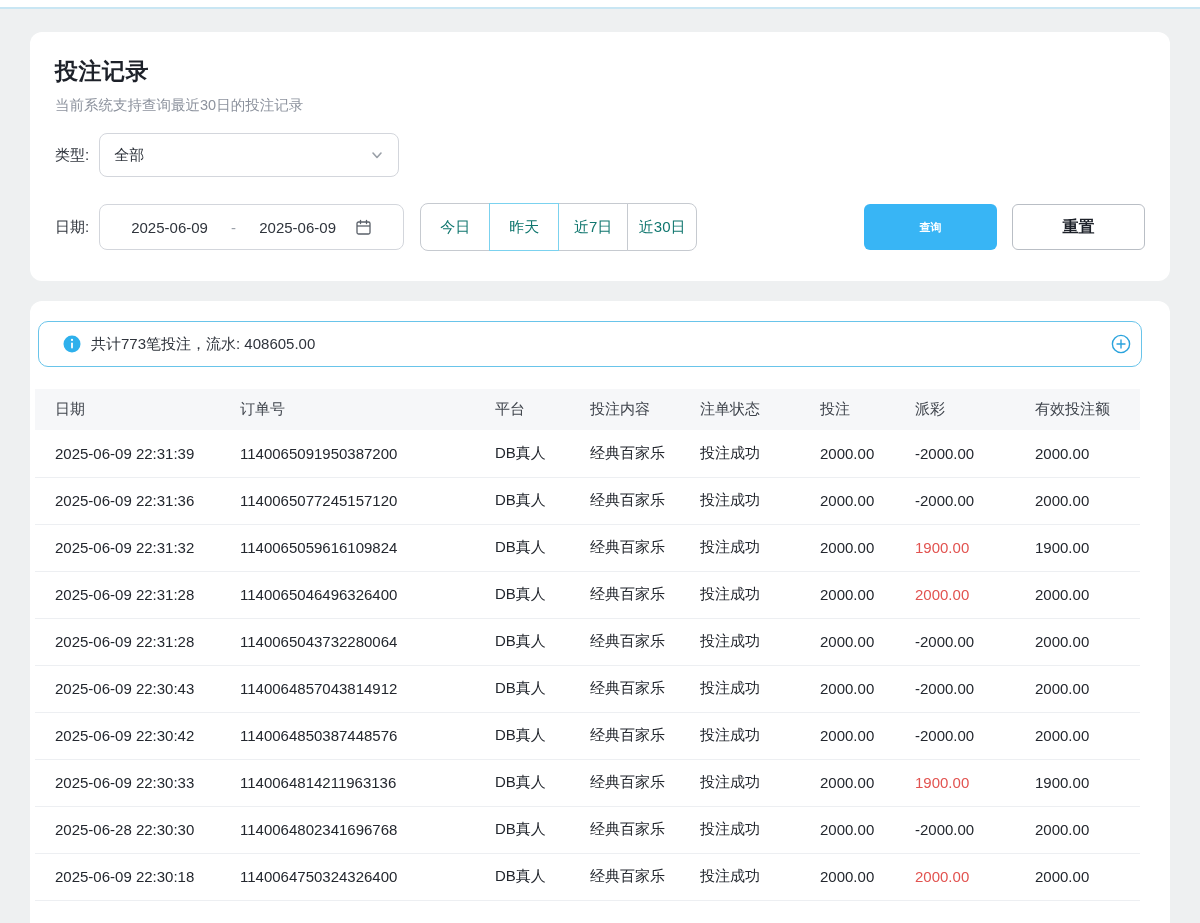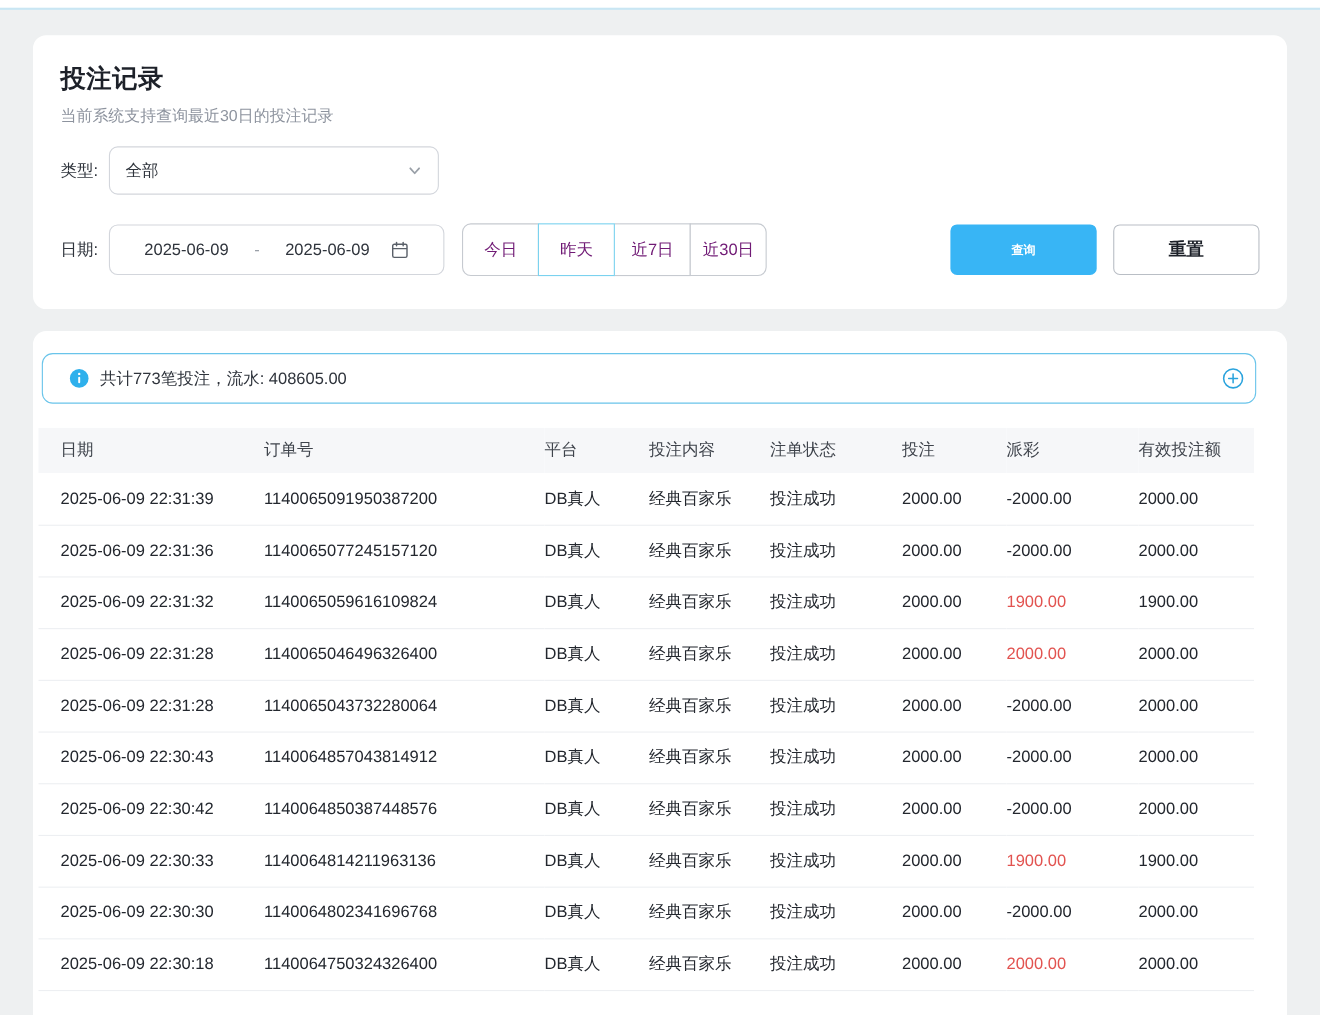--- a/index.html
+++ b/index.html
@@ -34,21 +34,21 @@
     display: flex; align-items: center; justify-content: space-between;
     padding: 0 31px; font-size: 15px; color: #2f343c; background: #fff; cursor: pointer;
   }
   .date-box .dash { color: #9aa0a8; padding: 0 4px; }
 
   .range-group { display: flex; margin-left: 16px; }
   .range-btn {
     min-width: 70px; height: 48px; padding: 0 10px;
     background: #fff; border: 1px solid #c6cad0; margin-left: -1px;
     display: flex; align-items: center; justify-content: center;
-    font-size: 15px; color: #701a75; cursor: pointer; position: relative;
+    font-size: 15px; color: #0f766e; cursor: pointer; position: relative;
   }
   .range-btn:first-child { border-radius: 8px 0 0 8px; margin-left: 0; }
   .range-btn:last-child { border-radius: 0 8px 8px 0; }
   .range-btn.selected { border-color: #7bd2ef; z-index: 2; }
 
   .btn-query {
     margin-left: auto; width: 133px; height: 46px; border: none; border-radius: 6px;
     background: #38b5f5; color: #ffffff; font-size: 11px; font-weight: bold;
     font-family: "Liberation Sans", sans-serif; cursor: pointer;
   }
@@ -254,21 +254,21 @@
             <td>2025-06-09 22:30:33</td>
             <td>1140064814211963136</td>
             <td>DB真人</td>
             <td>经典百家乐</td>
             <td>投注成功</td>
             <td>2000.00</td>
             <td class="red">1900.00</td>
             <td>1900.00</td>
           </tr>
           <tr>
-            <td>2025-06-09 22:30:30</td>
+            <td>2025-06-28 22:30:30</td>
             <td>1140064802341696768</td>
             <td>DB真人</td>
             <td>经典百家乐</td>
             <td>投注成功</td>
             <td>2000.00</td>
             <td>-2000.00</td>
             <td>2000.00</td>
           </tr>
           <tr>
             <td>2025-06-09 22:30:18</td>

